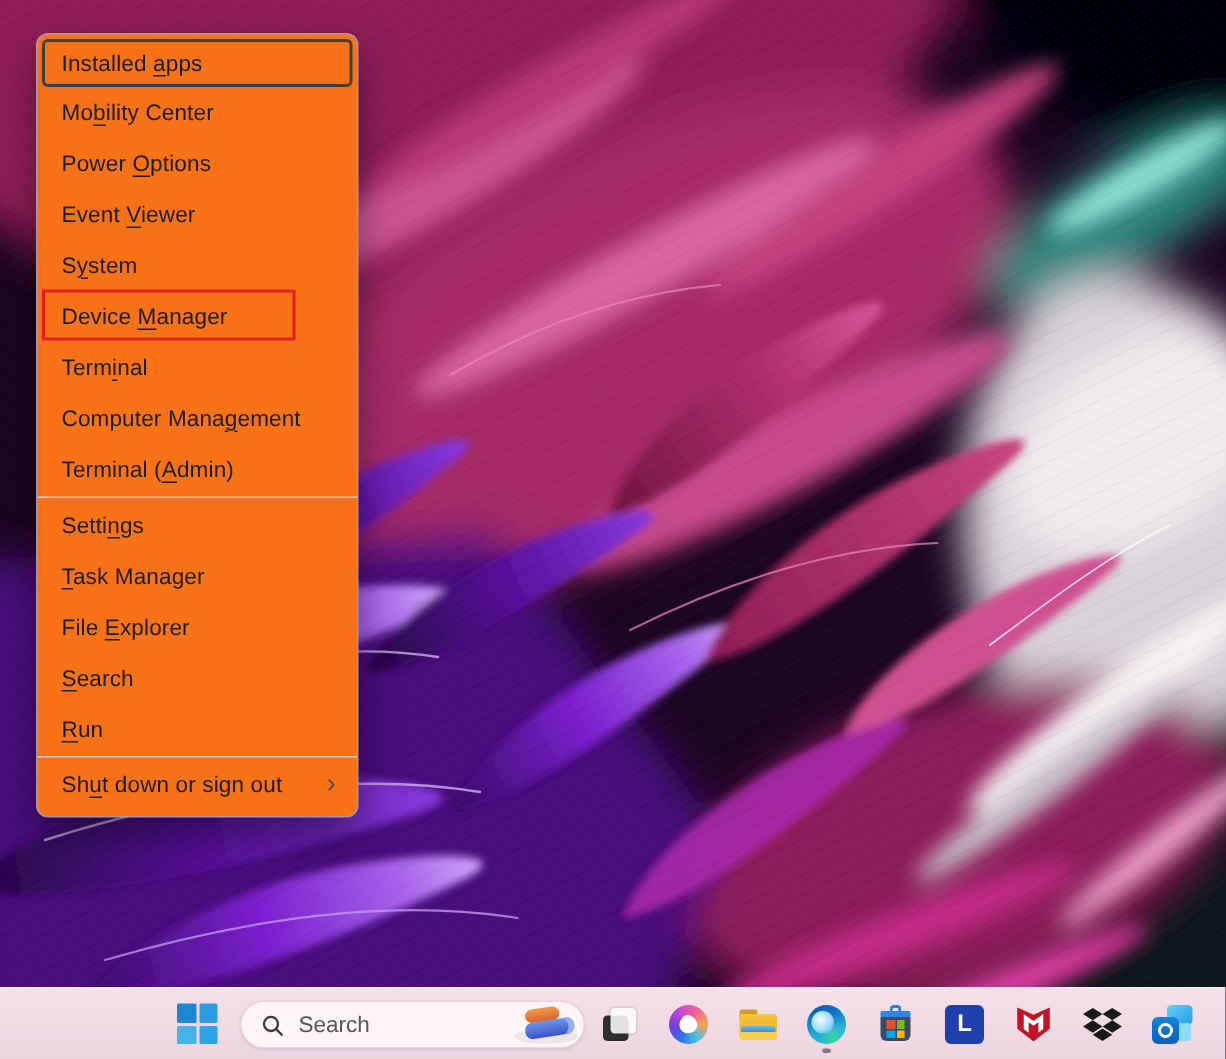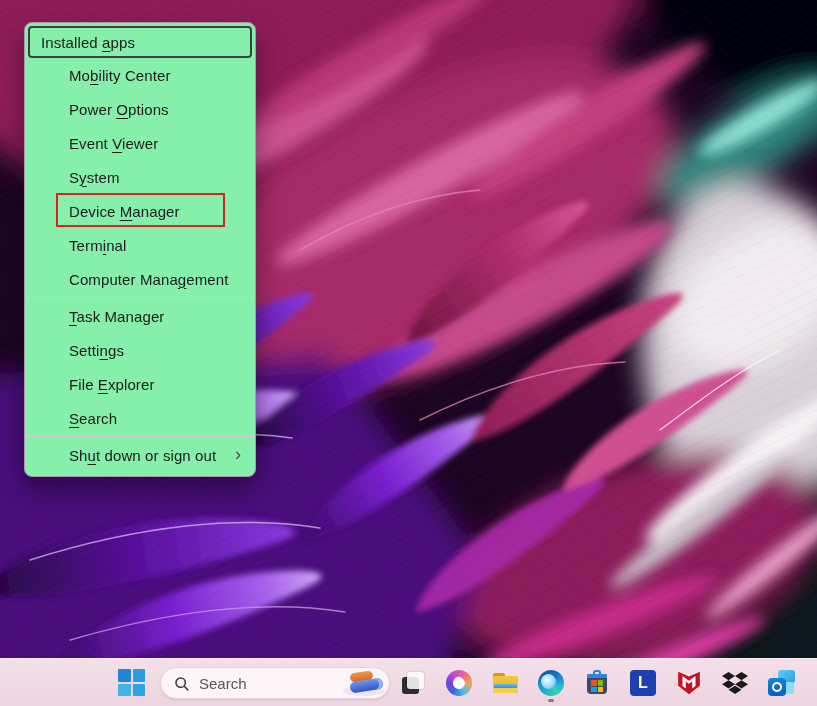--- a/index.html
+++ b/index.html
@@ -5,30 +5,29 @@
   * { box-sizing: border-box; margin: 0; padding: 0; }
   html,body { width:817px; height:706px; overflow:hidden; background:#000; }
   body { font-family:"Liberation Sans", sans-serif; }
   .stage { position:relative; width:817px; height:706px; overflow:hidden; }
 
   
   .wallpaper { position:absolute; inset:0; width:100%; height:100%; display:block; }
 
   
   .winx-menu {
-    position:absolute; left:24px; top:22px; width:232px;
-    background:#86efac; border:1px solid #a896ad; border-radius:8px;
+    position:absolute; left:24px; top:22px; width:215px;
+    background:#f97316; border:1px solid #a896ad; border-radius:8px;
     padding:3px 0 4px; box-shadow:0 12px 28px rgba(0,0,0,.40);
     z-index:5;
   }
   .menu-item {
     position:relative; height:34px; display:flex; align-items:center;
     padding:0 14px 0 16px; font-size:15px; color:#1b1b1b; cursor:default;
     letter-spacing:.1px;
-    margin-left:28px;
   }
   .menu-item u { text-decoration:underline; text-decoration-thickness:1px; text-underline-offset:2.5px; }
   .menu-item.focused {
     height:32px; margin:0 3px; border:2px solid #3f3f3f; border-radius:4px;
     padding-left:11px;
   }
   .menu-sep { height:1px; background:#d6cad8; margin:1px 0; }
   .chev { margin-left:auto; color:#4a4a4a; font-size:18px; line-height:1; transform:translateY(-1px); }
   .red-box {
     position:absolute; left:3px; top:-1px; width:169px; height:34px;
@@ -193,32 +192,38 @@
       <div class="menu-item">
         <span>Device <u>M</u>anager</span>
         <div class="red-box"></div>
       </div>
       <div class="menu-item">
         <span>Term<u>i</u>nal</span>
       </div>
       <div class="menu-item">
         <span>Computer Mana<u>g</u>ement</span>
       </div>
+      <div class="menu-item">
+        <span>Terminal (<u>A</u>dmin)</span>
+      </div>
       <div class="menu-sep"></div>
       <div class="menu-item">
+        <span>Setti<u>n</u>gs</span>
+      </div>
+      <div class="menu-item">
         <span><u>T</u>ask Manager</span>
       </div>
       <div class="menu-item">
-        <span>Setti<u>n</u>gs</span>
-      </div>
-      <div class="menu-item">
         <span>File <u>E</u>xplorer</span>
       </div>
       <div class="menu-item">
         <span><u>S</u>earch</span>
+      </div>
+      <div class="menu-item">
+        <span><u>R</u>un</span>
       </div>
       <div class="menu-sep"></div>
       <div class="menu-item">
         <span>Sh<u>u</u>t down or sign out</span>
         <span class="chev">›</span>
       </div>
     </div>
 
   <div class="taskbar">
     <button class="start">

